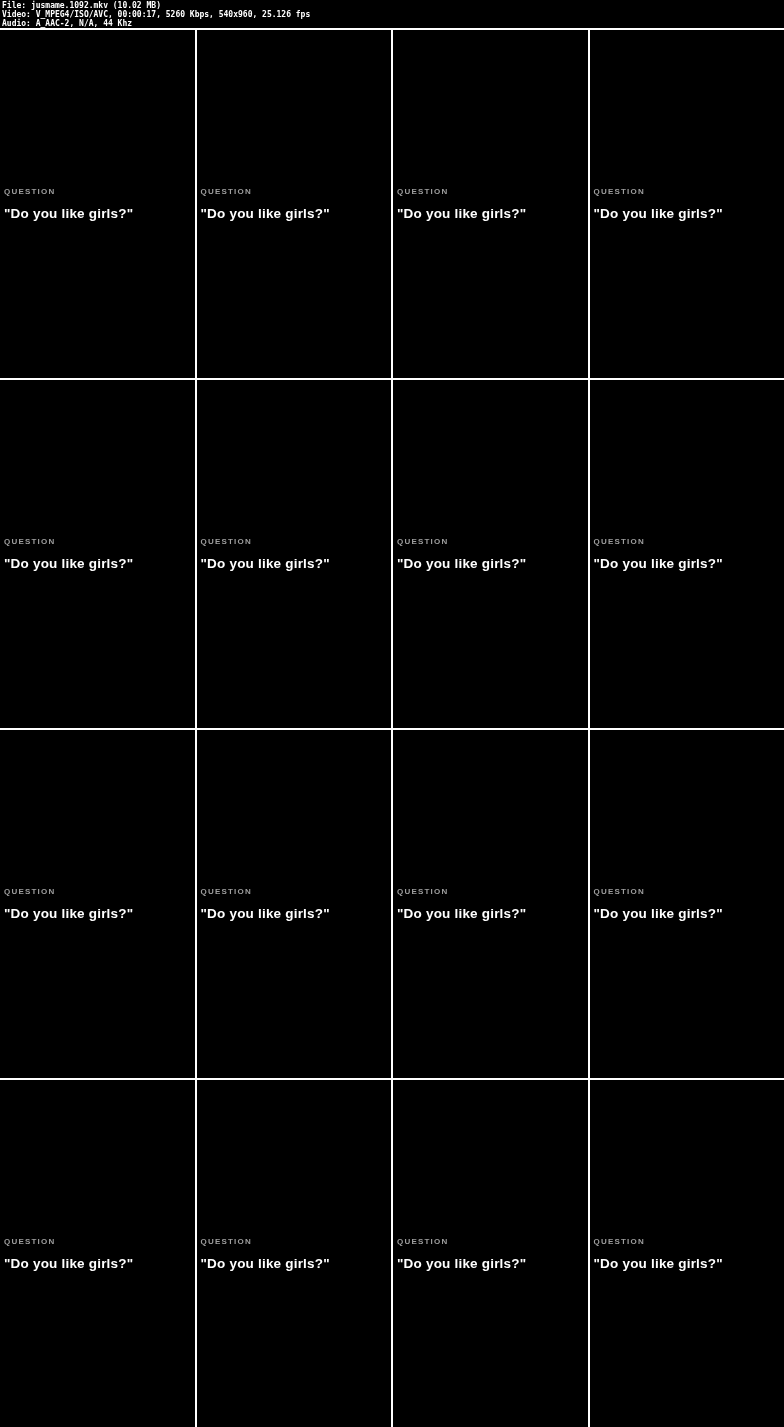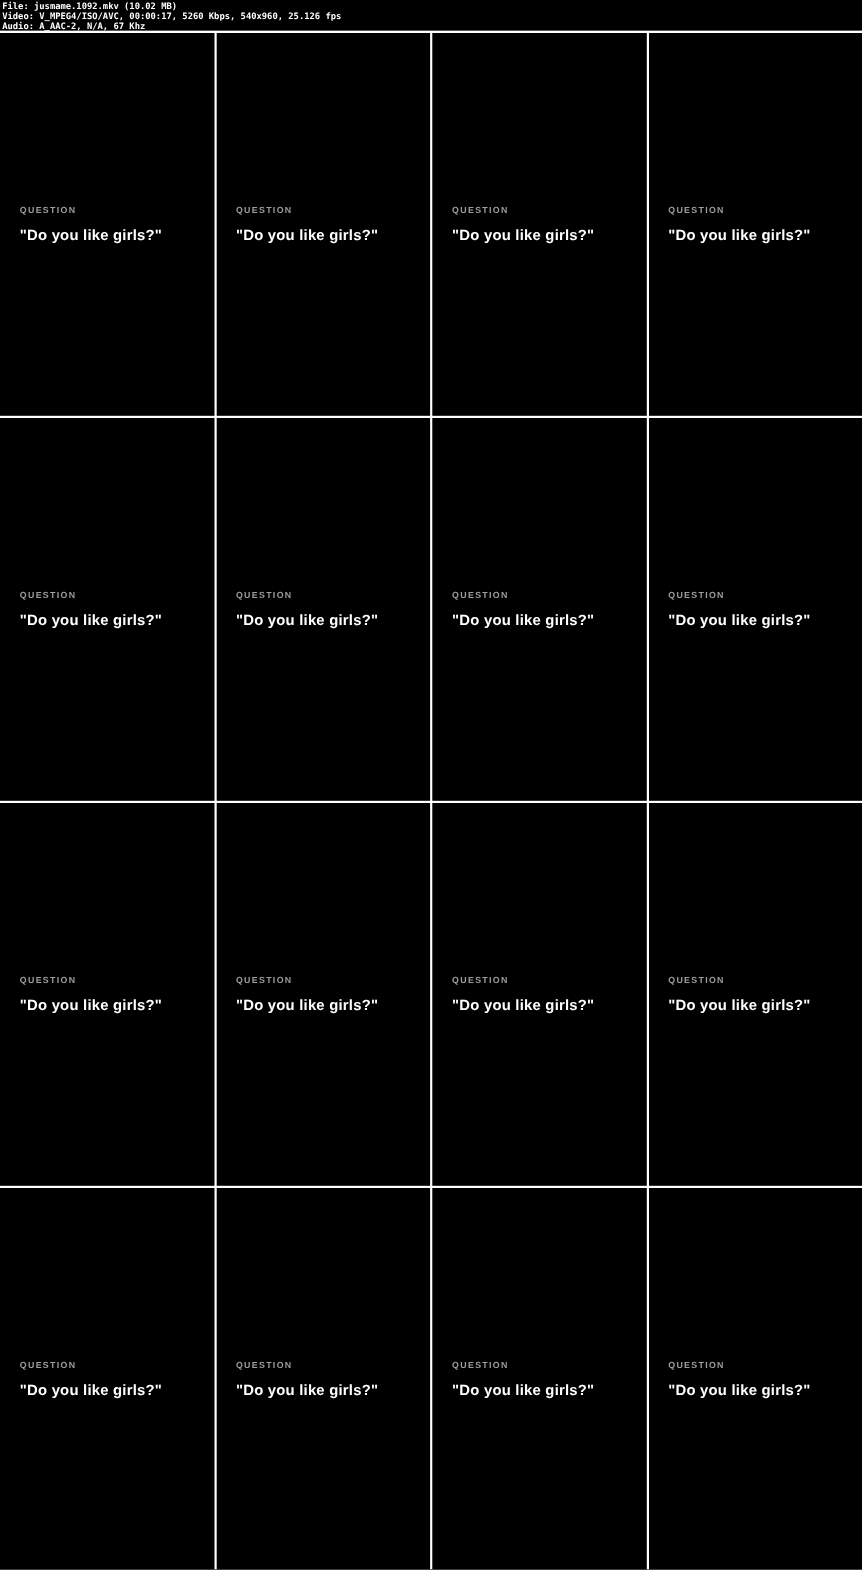--- a/index.html
+++ b/index.html
@@ -47,21 +47,21 @@
     overflow: hidden;
   }
   .frame-cell {
     position: relative;
     background: #000;
     overflow: hidden;
   }
   .q-block {
     position: absolute;
     top: 157px;
-    left: 18px;
+    left: 4px;
     right: 4px;
   }
   .q-label {
     color: #9e9e9e;
     font-size: 8px;
     font-weight: 700;
     letter-spacing: 1.2px;
     line-height: 10px;
   }
   .q-text {
@@ -75,21 +75,21 @@
   }
 </style>
 </head>
 <body>
 
 <div id="sheet">
 
   <div id="meta-header">
     <span class="meta-line">File: jusmame.1092.mkv (10.02 MB)</span>
     <span class="meta-line">Video: V_MPEG4/ISO/AVC, 00:00:17, 5260 Kbps, 540x960, 25.126 fps</span>
-    <span class="meta-line">Audio: A_AAC-2, N/A, 67 Khz</span>
+    <span class="meta-line">Audio: A_AAC-2, N/A, 44 Khz</span>
   </div>
 
   <div id="thumb-grid">
     <div class="frame-cell">
       <div class="q-block">
         <div class="q-label">QUESTION</div>
         <div class="q-text">"Do you like girls?"</div>
       </div>
     </div>
 

